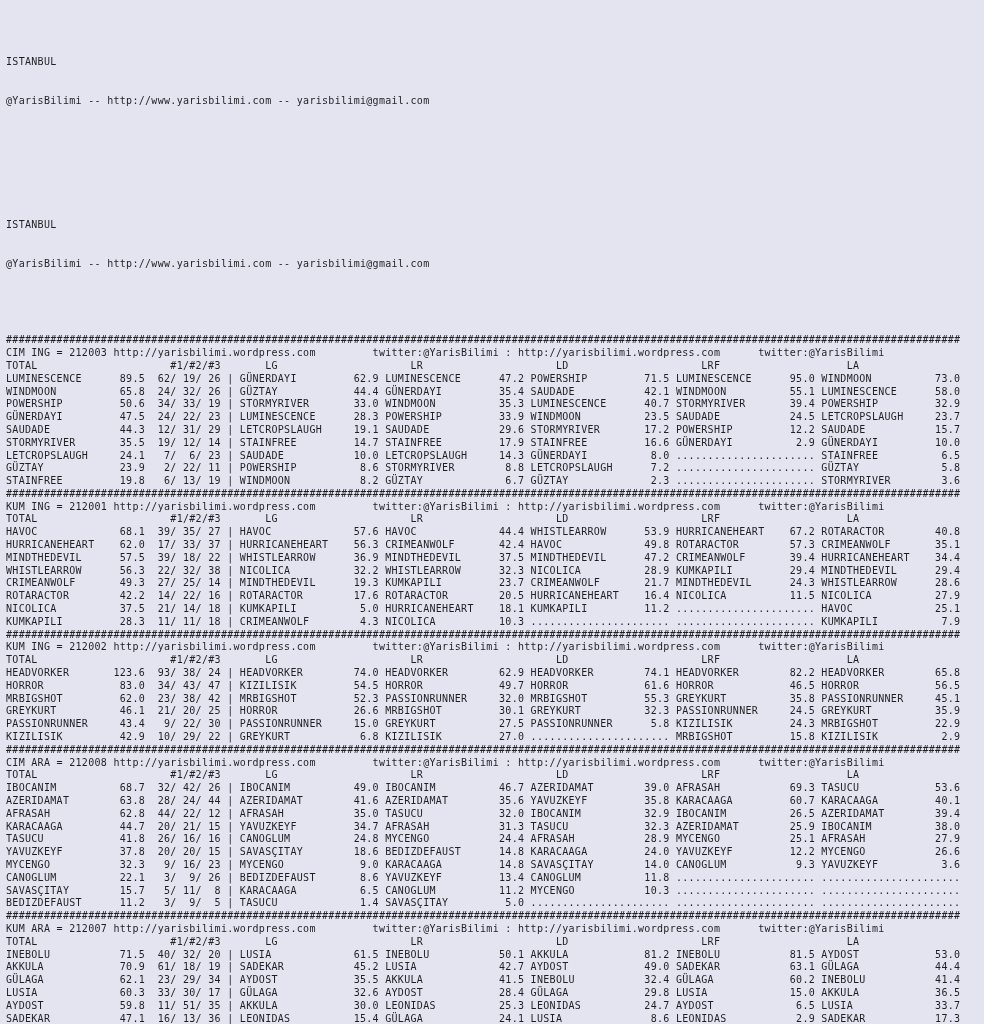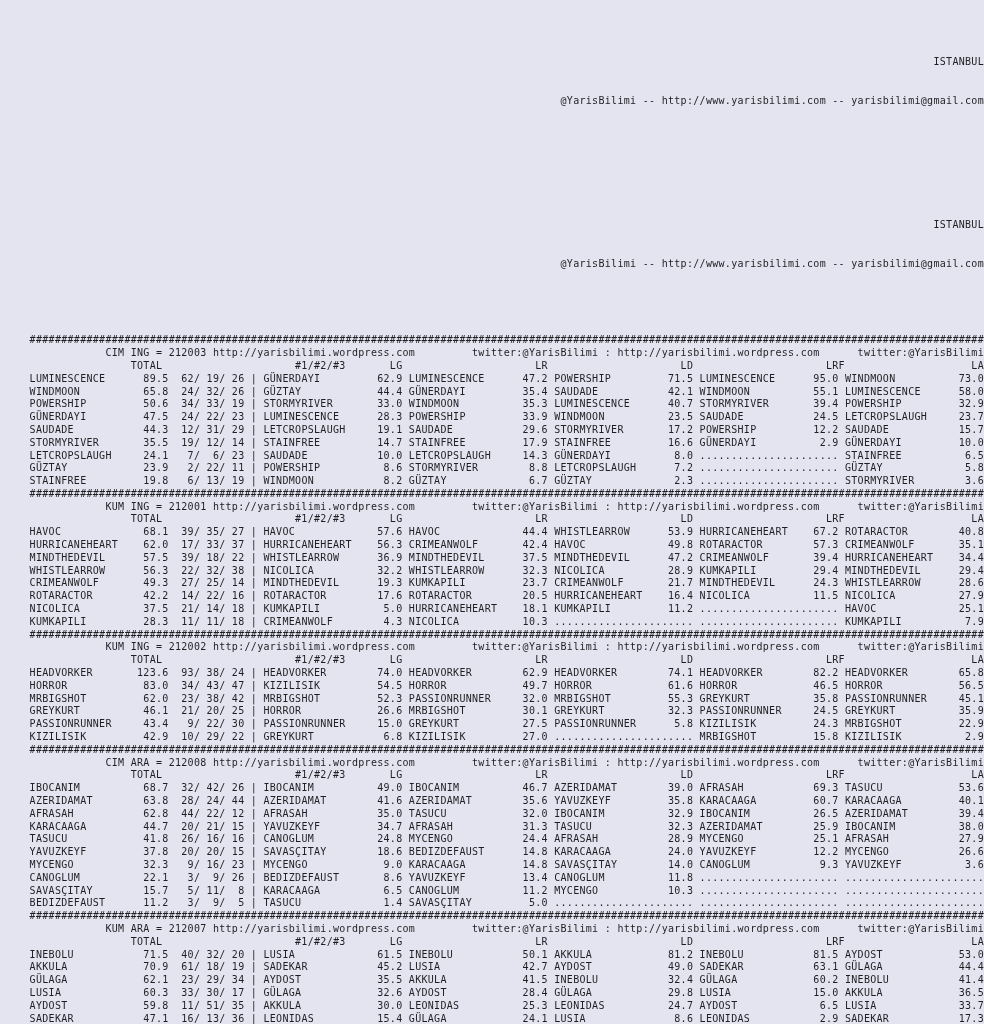--- a/index.html
+++ b/index.html
@@ -9,21 +9,21 @@
   }
   .doc {
     padding: 5px 0 0 6px;
     font-family: "DejaVu Sans Mono", "Liberation Mono", monospace;
     font-size: 10px;
     line-height: 12.8px;
     letter-spacing: 0.3px;
     color: #1f1f23;
     white-space: pre;
   }
-  .ln { height: 12.8px; white-space: pre; text-align: right; }
+  .ln { height: 12.8px; white-space: pre; }
   .hdr-block-2 { margin-top: 35px; }
   #sections { margin-top: 12.8px; }
 </style>
 </head>
 <body>
 
 <div class="doc">
   <div class="hdr-block">
     <div class="ln">ISTANBUL</div>
     <div class="ln">@YarisBilimi -- http://www.yarisbilimi.com -- yarisbilimi@gmail.com</div>

